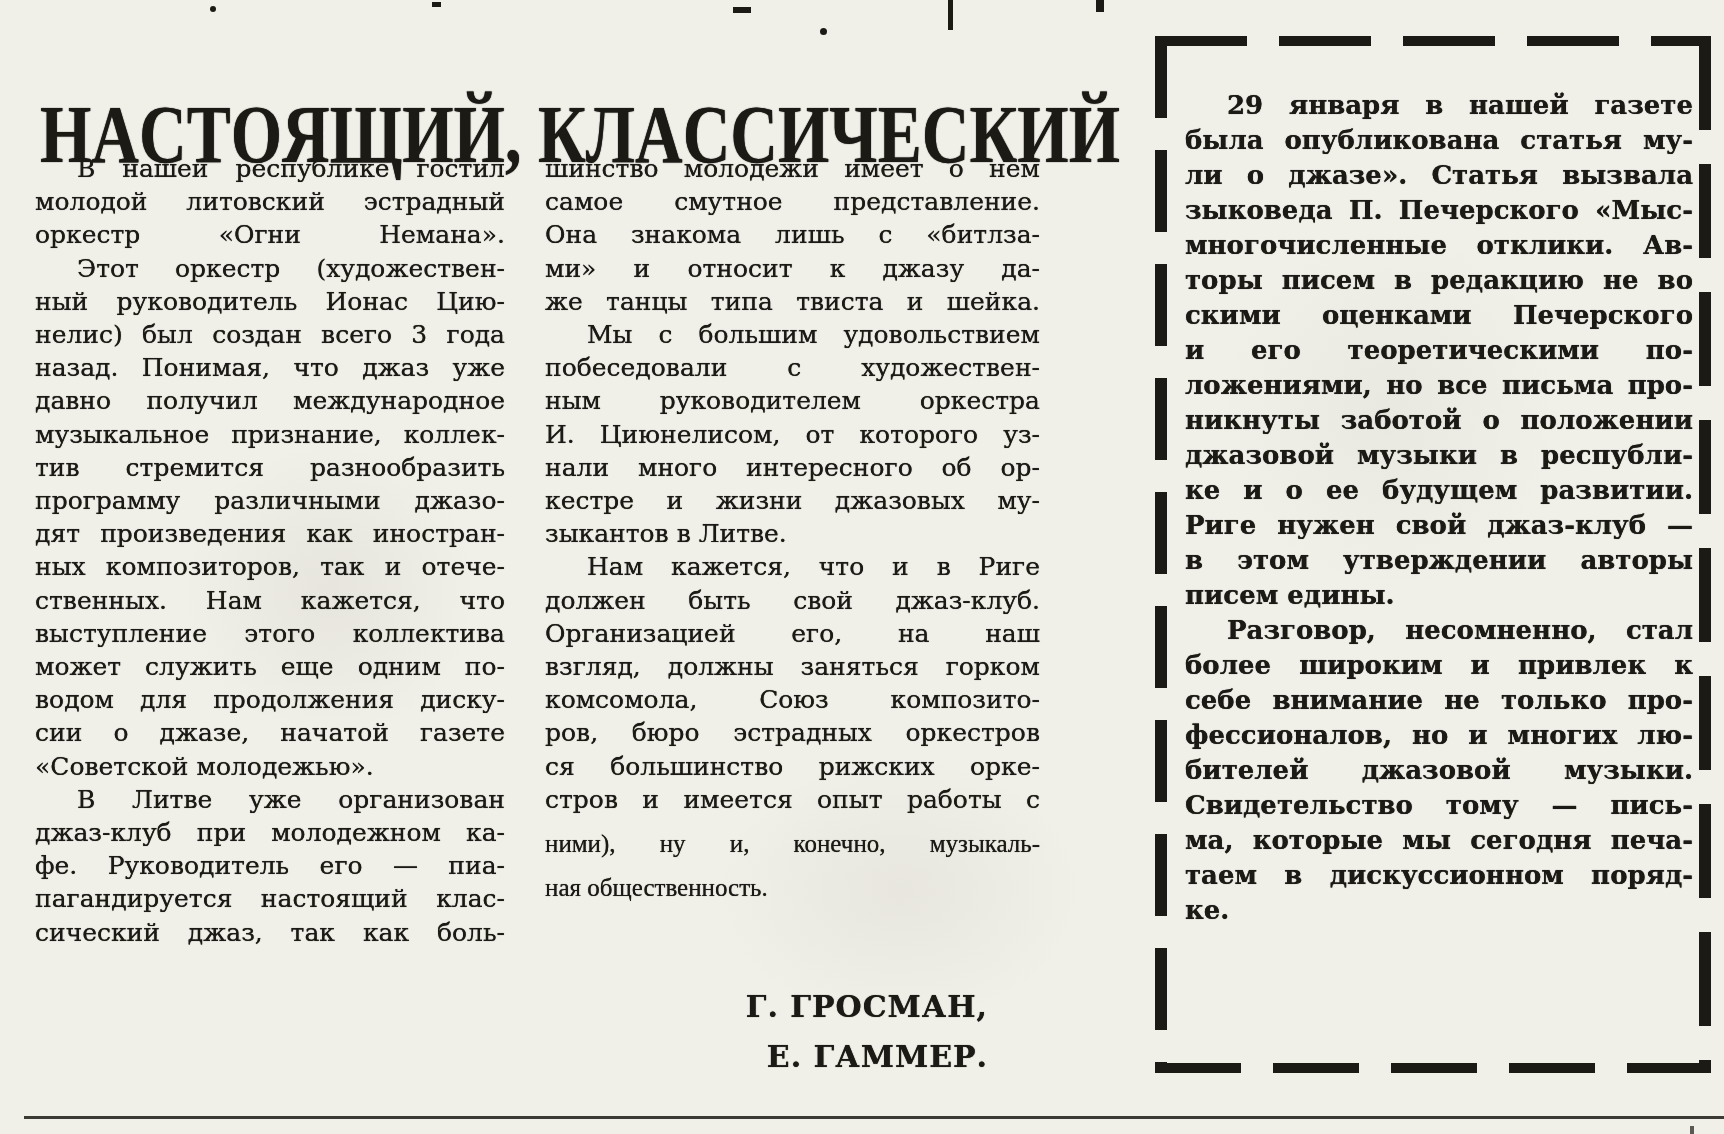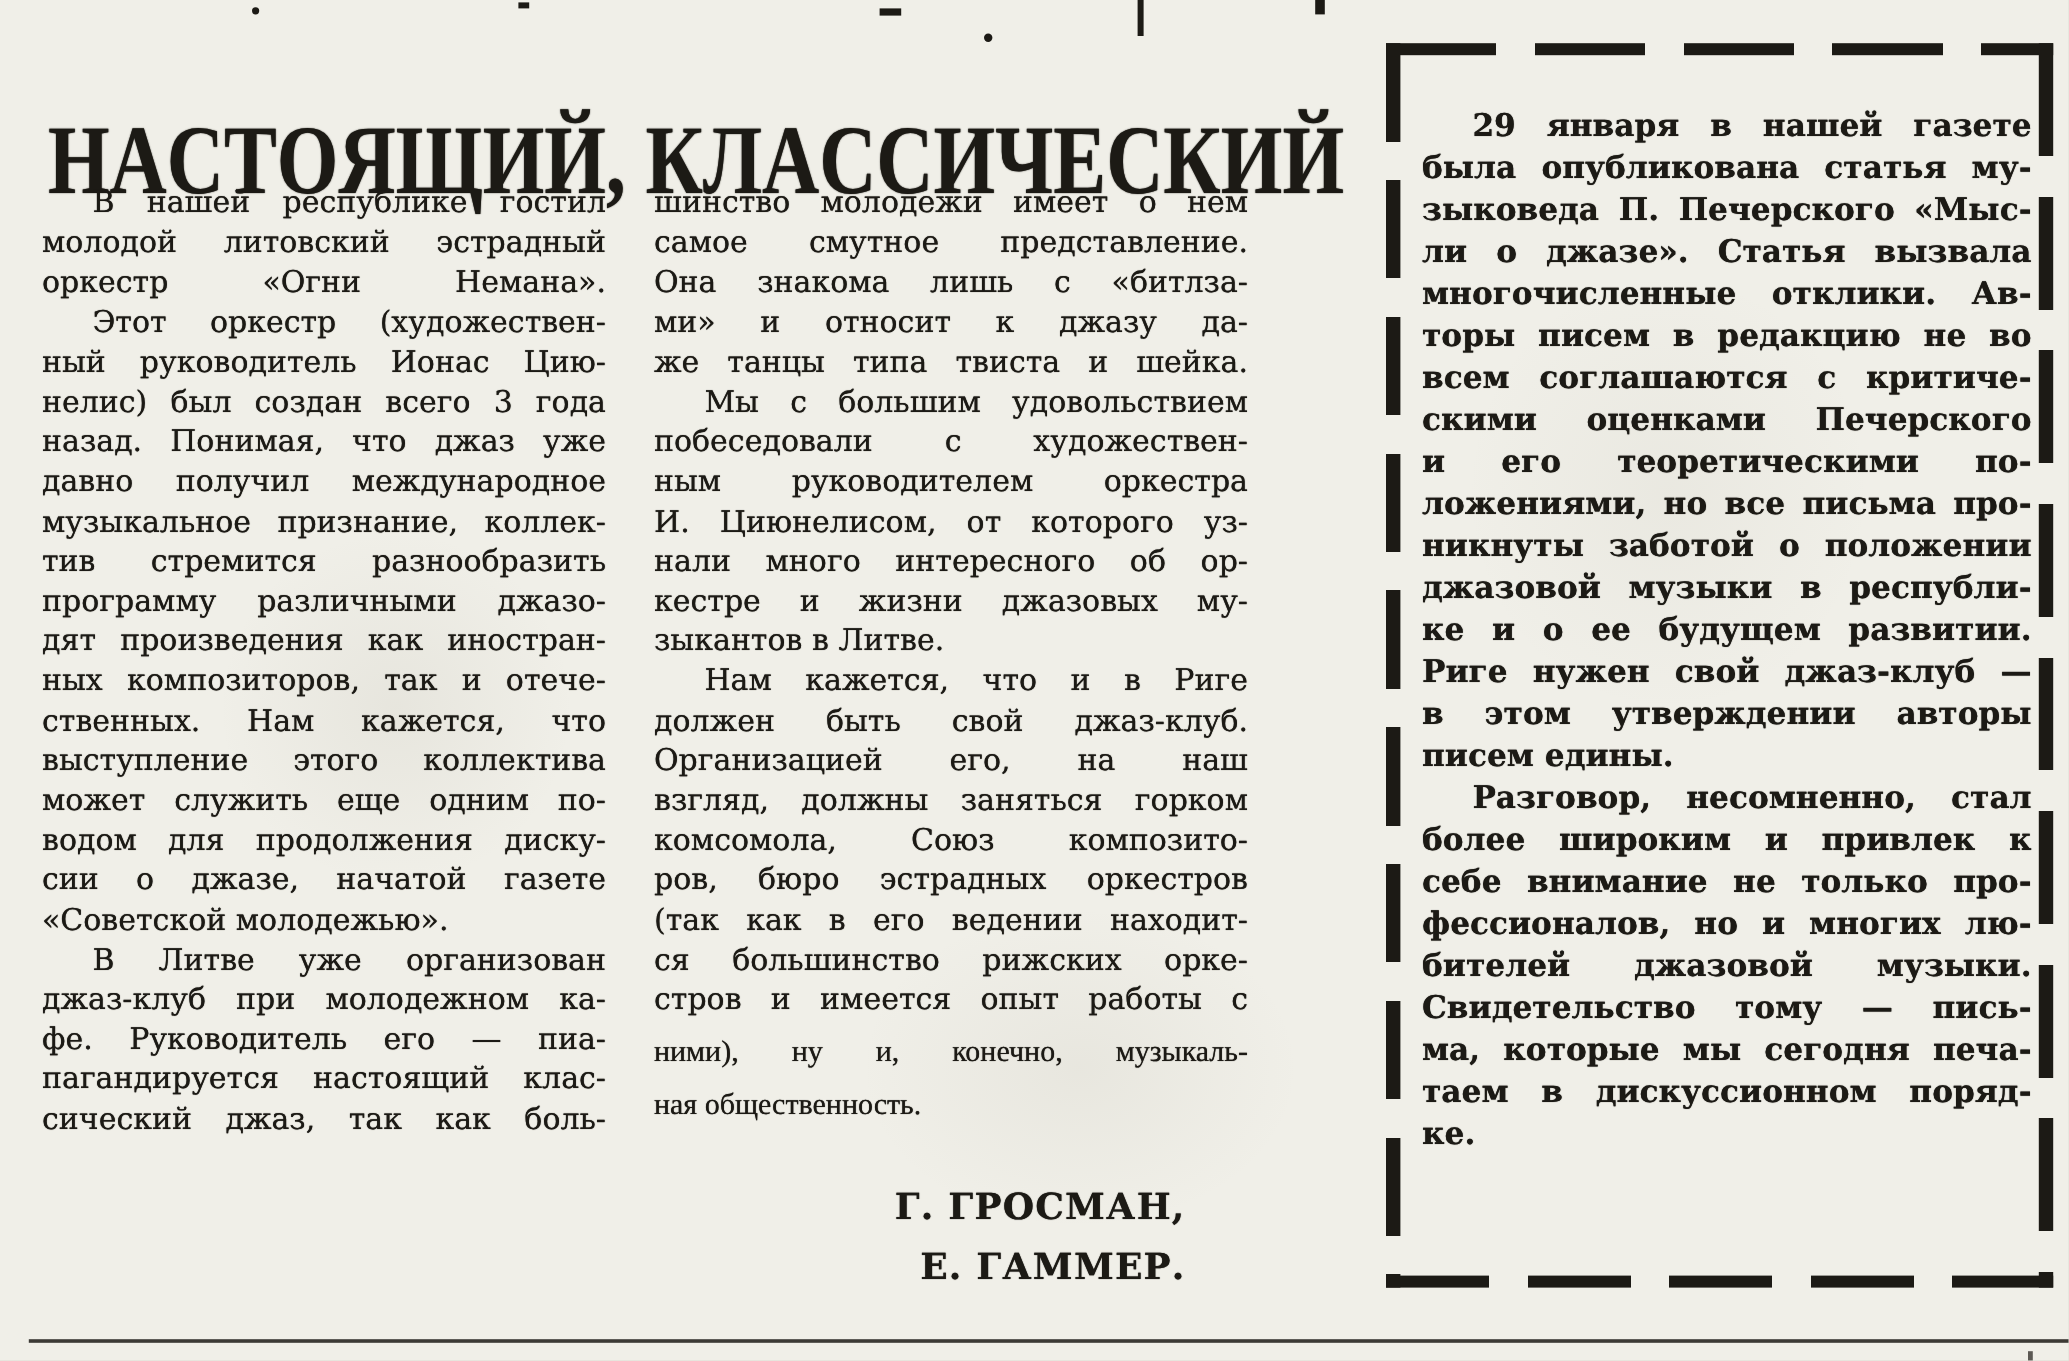--- a/index.html
+++ b/index.html
@@ -140,45 +140,43 @@
       <div class="tline">И. Циюнелисом, от которого уз-</div>
       <div class="tline">нали много интересного об ор-</div>
       <div class="tline">кестре и жизни джазовых му-</div>
       <div class="tline nj">зыкантов в Литве.</div>
       <div class="tline ind">Нам кажется, что и в Риге</div>
       <div class="tline">должен быть свой джаз-клуб.</div>
       <div class="tline">Организацией его, на наш</div>
       <div class="tline">взгляд, должны заняться горком</div>
       <div class="tline">комсомола, Союз композито-</div>
       <div class="tline">ров, бюро эстрадных оркестров</div>
-      <div class="tline">(так как в его ведении находит-</div>
       <div class="tline">ся большинство рижских орке-</div>
       <div class="tline">стров и имеется опыт работы с</div>
       <div class="tline gap">ними), ну и, конечно, музыкаль-</div>
       <div class="tline nj gap">ная общественность.</div>
     </div>
 
   <div class="signatures">
     <div class="sig">Г. ГРОСМАН,</div>
     <div class="sig">Е. ГАММЕР.</div>
   </div>
 
   <div class="bb bb-top"></div>
   <div class="bb bb-left"></div>
   <div class="bb bb-right"></div>
   <div class="bb bb-bottom"></div>
 
   <div class="col col3">
       <div class="tline ind">29 января в нашей газете</div>
       <div class="tline">была опубликована статья му-</div>
+      <div class="tline">ли о джазе». Статья вызвала</div>
       <div class="tline">зыковеда П. Печерского «Мыс-</div>
-      <div class="tline">ли о джазе». Статья вызвала</div>
       <div class="tline">многочисленные отклики. Ав-</div>
       <div class="tline">торы писем в редакцию не во</div>
-      <div class="tline">всем соглашаются с критиче-</div>
       <div class="tline">скими оценками Печерского</div>
       <div class="tline">и его теоретическими по-</div>
       <div class="tline">ложениями, но все письма про-</div>
       <div class="tline">никнуты заботой о положении</div>
       <div class="tline">джазовой музыки в республи-</div>
       <div class="tline">ке и о ее будущем развитии.</div>
       <div class="tline">Риге нужен свой джаз-клуб —</div>
       <div class="tline">в этом утверждении авторы</div>
       <div class="tline nj">писем едины.</div>
       <div class="tline ind">Разговор, несомненно, стал</div>

